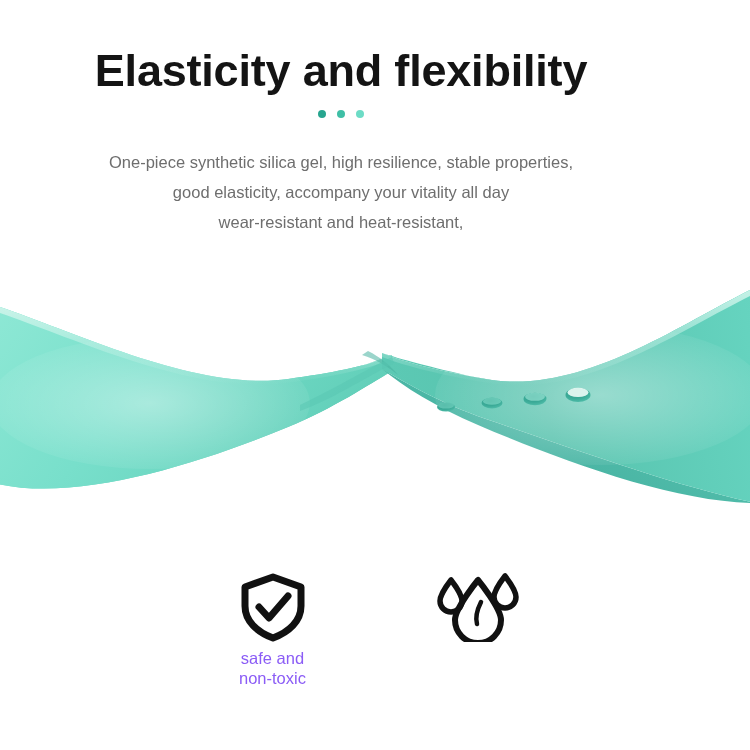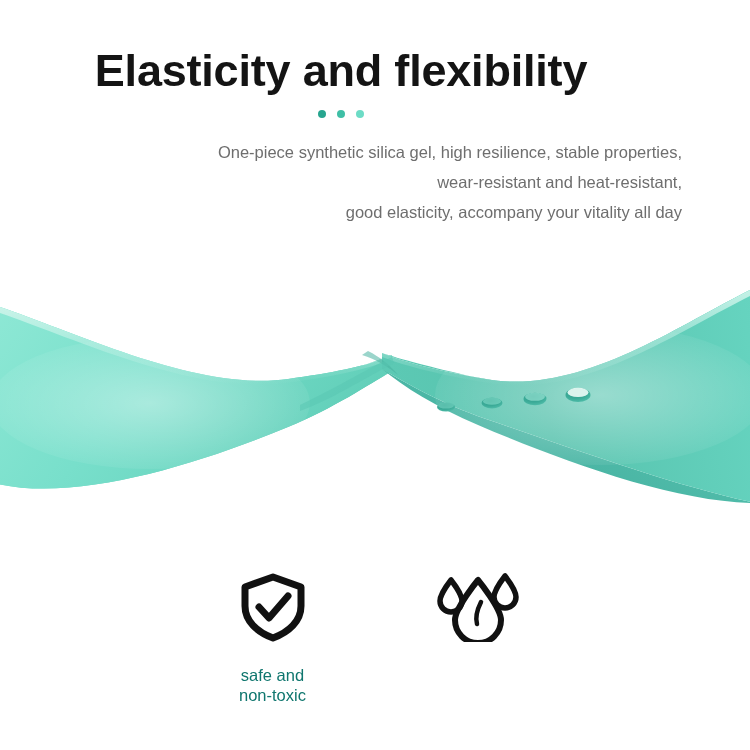--- a/index.html
+++ b/index.html
@@ -47,23 +47,22 @@
     align-items: center;
     gap: 11px;
   }
   .dot {
     width: 8px;
     height: 8px;
     border-radius: 50%;
     display: block;
   }
   .subtitle {
-    margin: 0;
+    margin: 10px;
     padding-top: 19px;
-    text-align: right;
   }
   .subline {
     font-size: 16.5px;
     line-height: 30px;
     color: #6e6e6e;
     font-family: "Liberation Sans", sans-serif;
     white-space: nowrap;
   }
 
   
@@ -95,47 +94,47 @@
     flex-direction: column;
     align-items: center;
   }
   .feature-icon {
     height: 74px;
     display: flex;
     align-items: center;
     justify-content: center;
   }
   .feature-label {
-    margin-top: 21px;
+    margin-top: 4px;
     text-align: center;
     font-size: 16.5px;
     line-height: 20px;
-    color: #0f766e;
+    color: #8b5cf6;
     font-family: "Liberation Sans", sans-serif;
     white-space: pre-line;
   }
 </style>
 </head>
 <body>
 
 <div class="page">
 
   <div class="header">
     <h1 class="title">Elasticity and flexibility</h1>
 
     <div class="dots">
       <span class="dot" style="background: rgb(39, 165, 143);"></span>
       <span class="dot" style="background: rgb(63, 191, 166);"></span>
       <span class="dot" style="background: rgb(109, 220, 198);"></span>
     </div>
 
     <div class="subtitle">
       <div class="subline">One-piece synthetic silica gel, high resilience, stable properties,</div>
+      <div class="subline">good elasticity, accompany your vitality all day</div>
       <div class="subline">wear-resistant and heat-resistant,</div>
-      <div class="subline">good elasticity, accompany your vitality all day</div>
     </div>
   </div>
 
   <div class="product">
     <svg width="750" height="290" viewBox="0 0 750 290">
       <defs>
         <linearGradient id="gLeftTop" x1="0" y1="0" x2="1" y2="0.35">
           <stop offset="0" stop-color="#8ee8d5"></stop>
           <stop offset="0.45" stop-color="#78dfcb"></stop>
           <stop offset="1" stop-color="#62cfb9"></stop>

